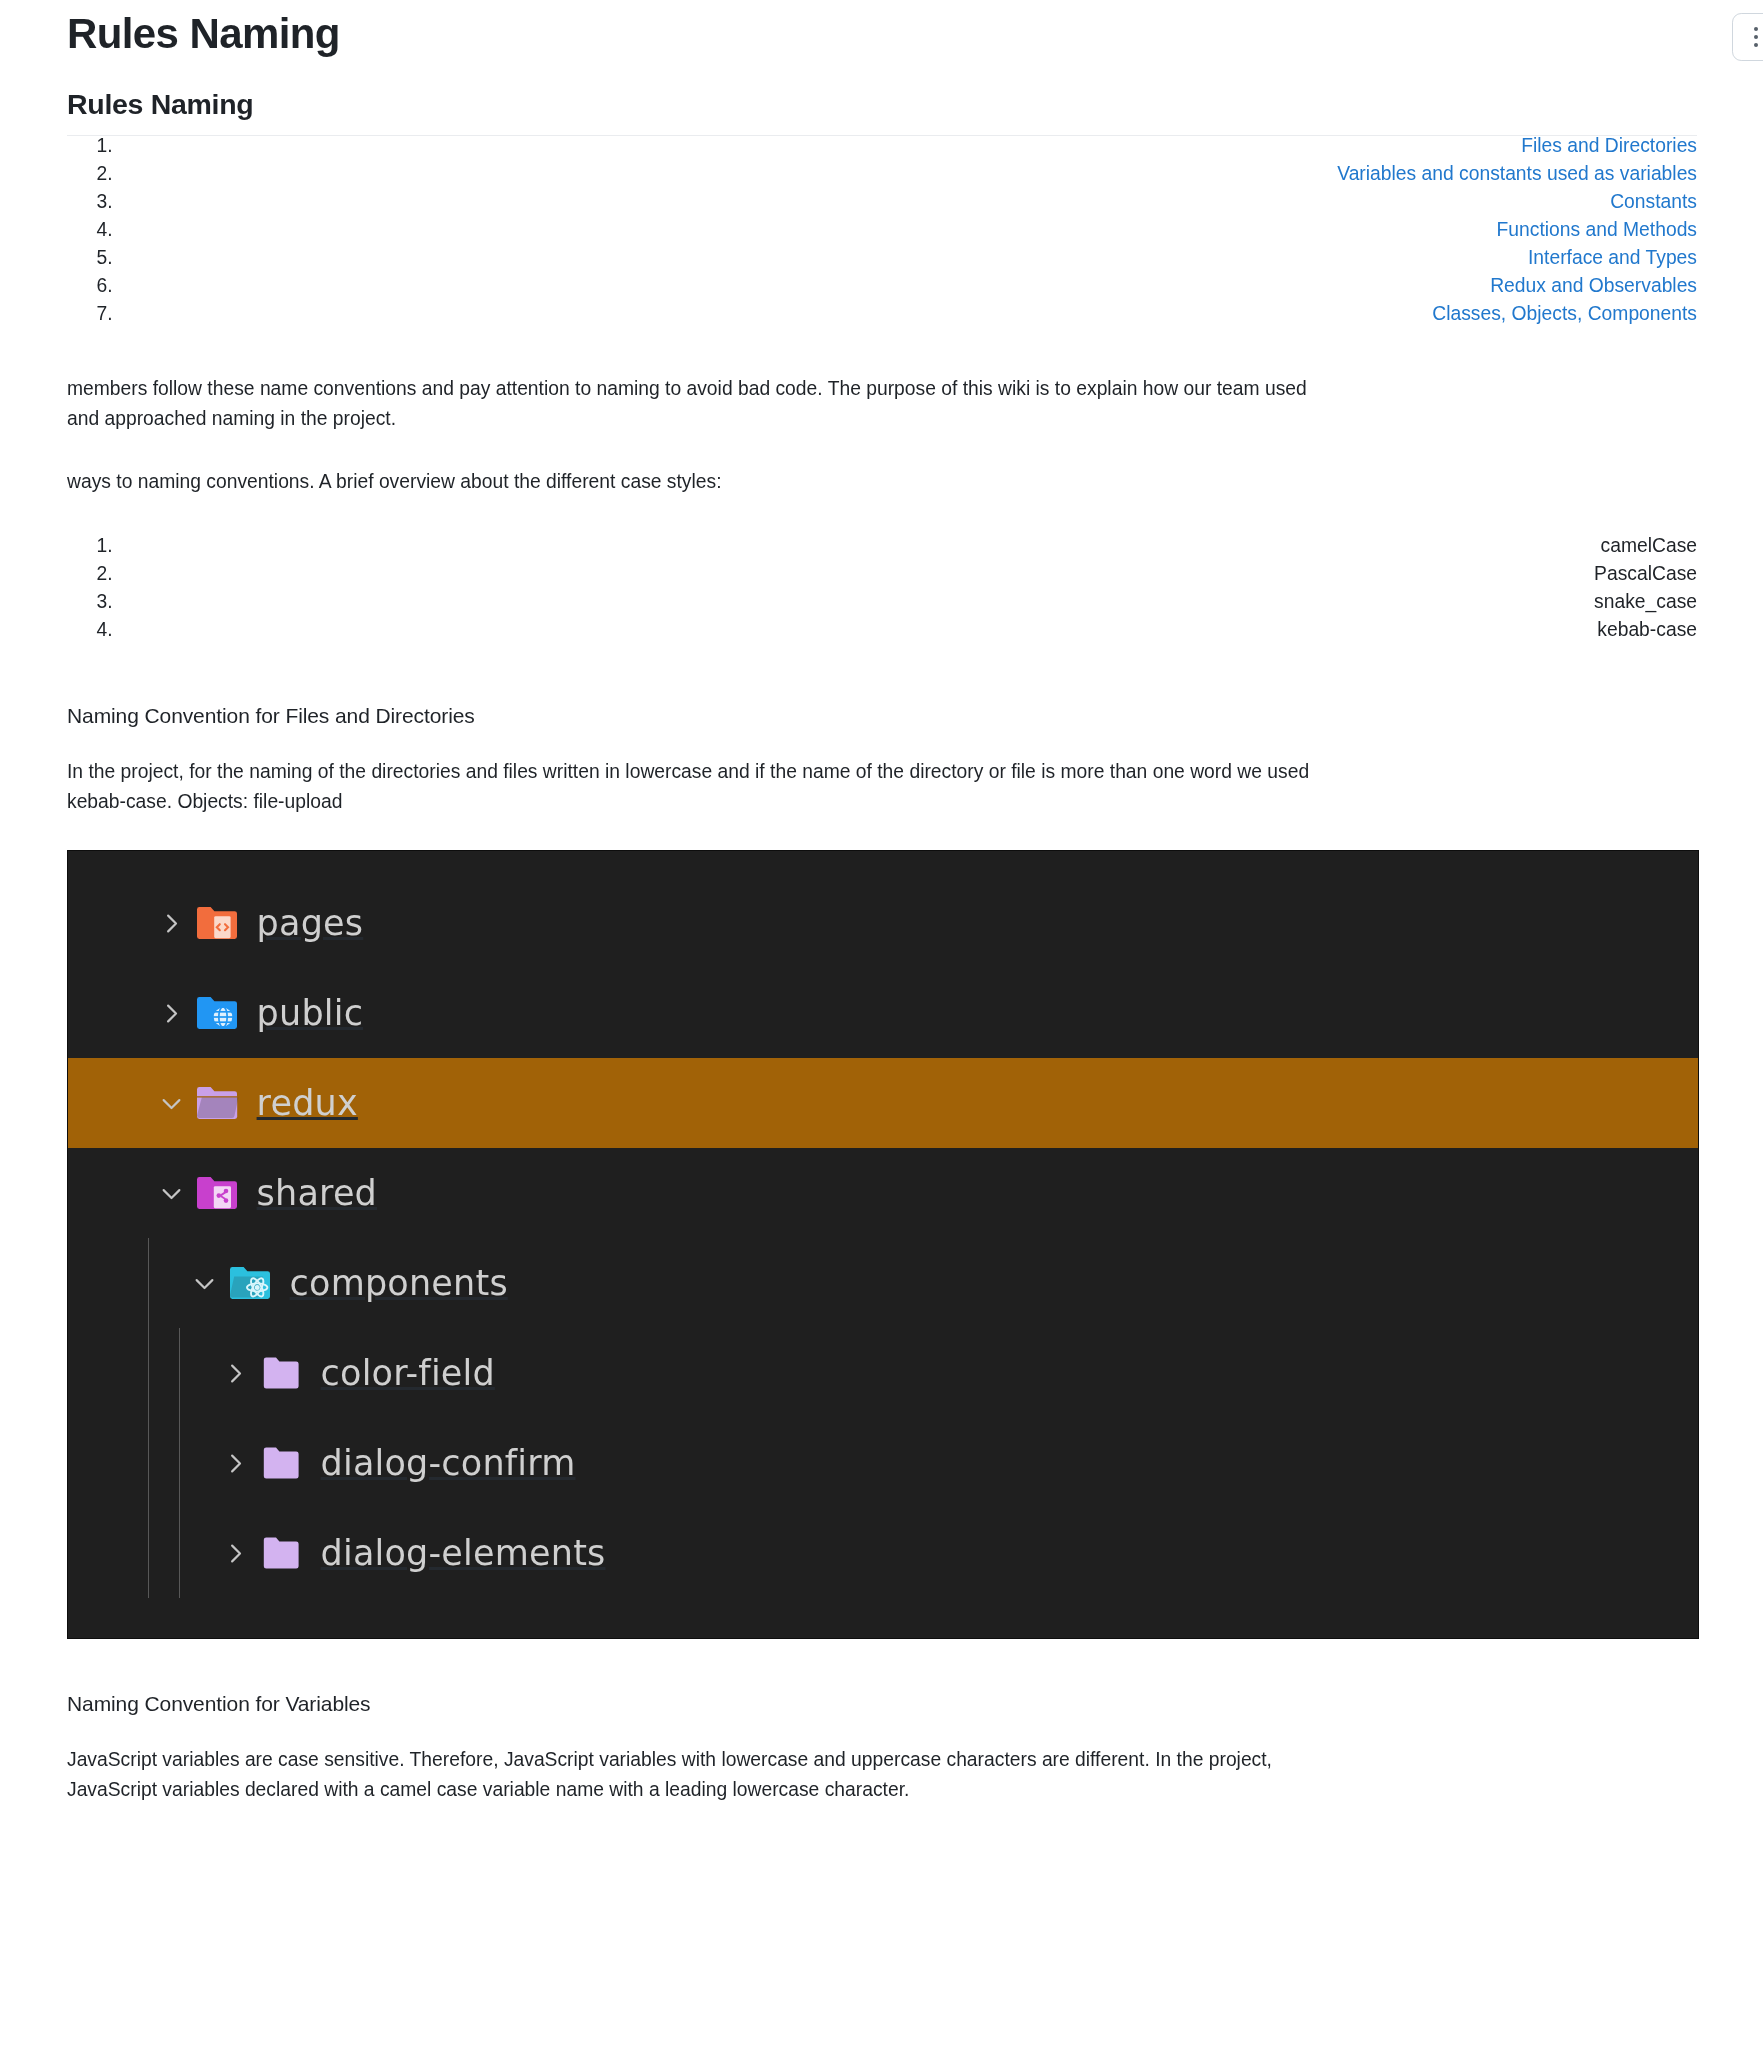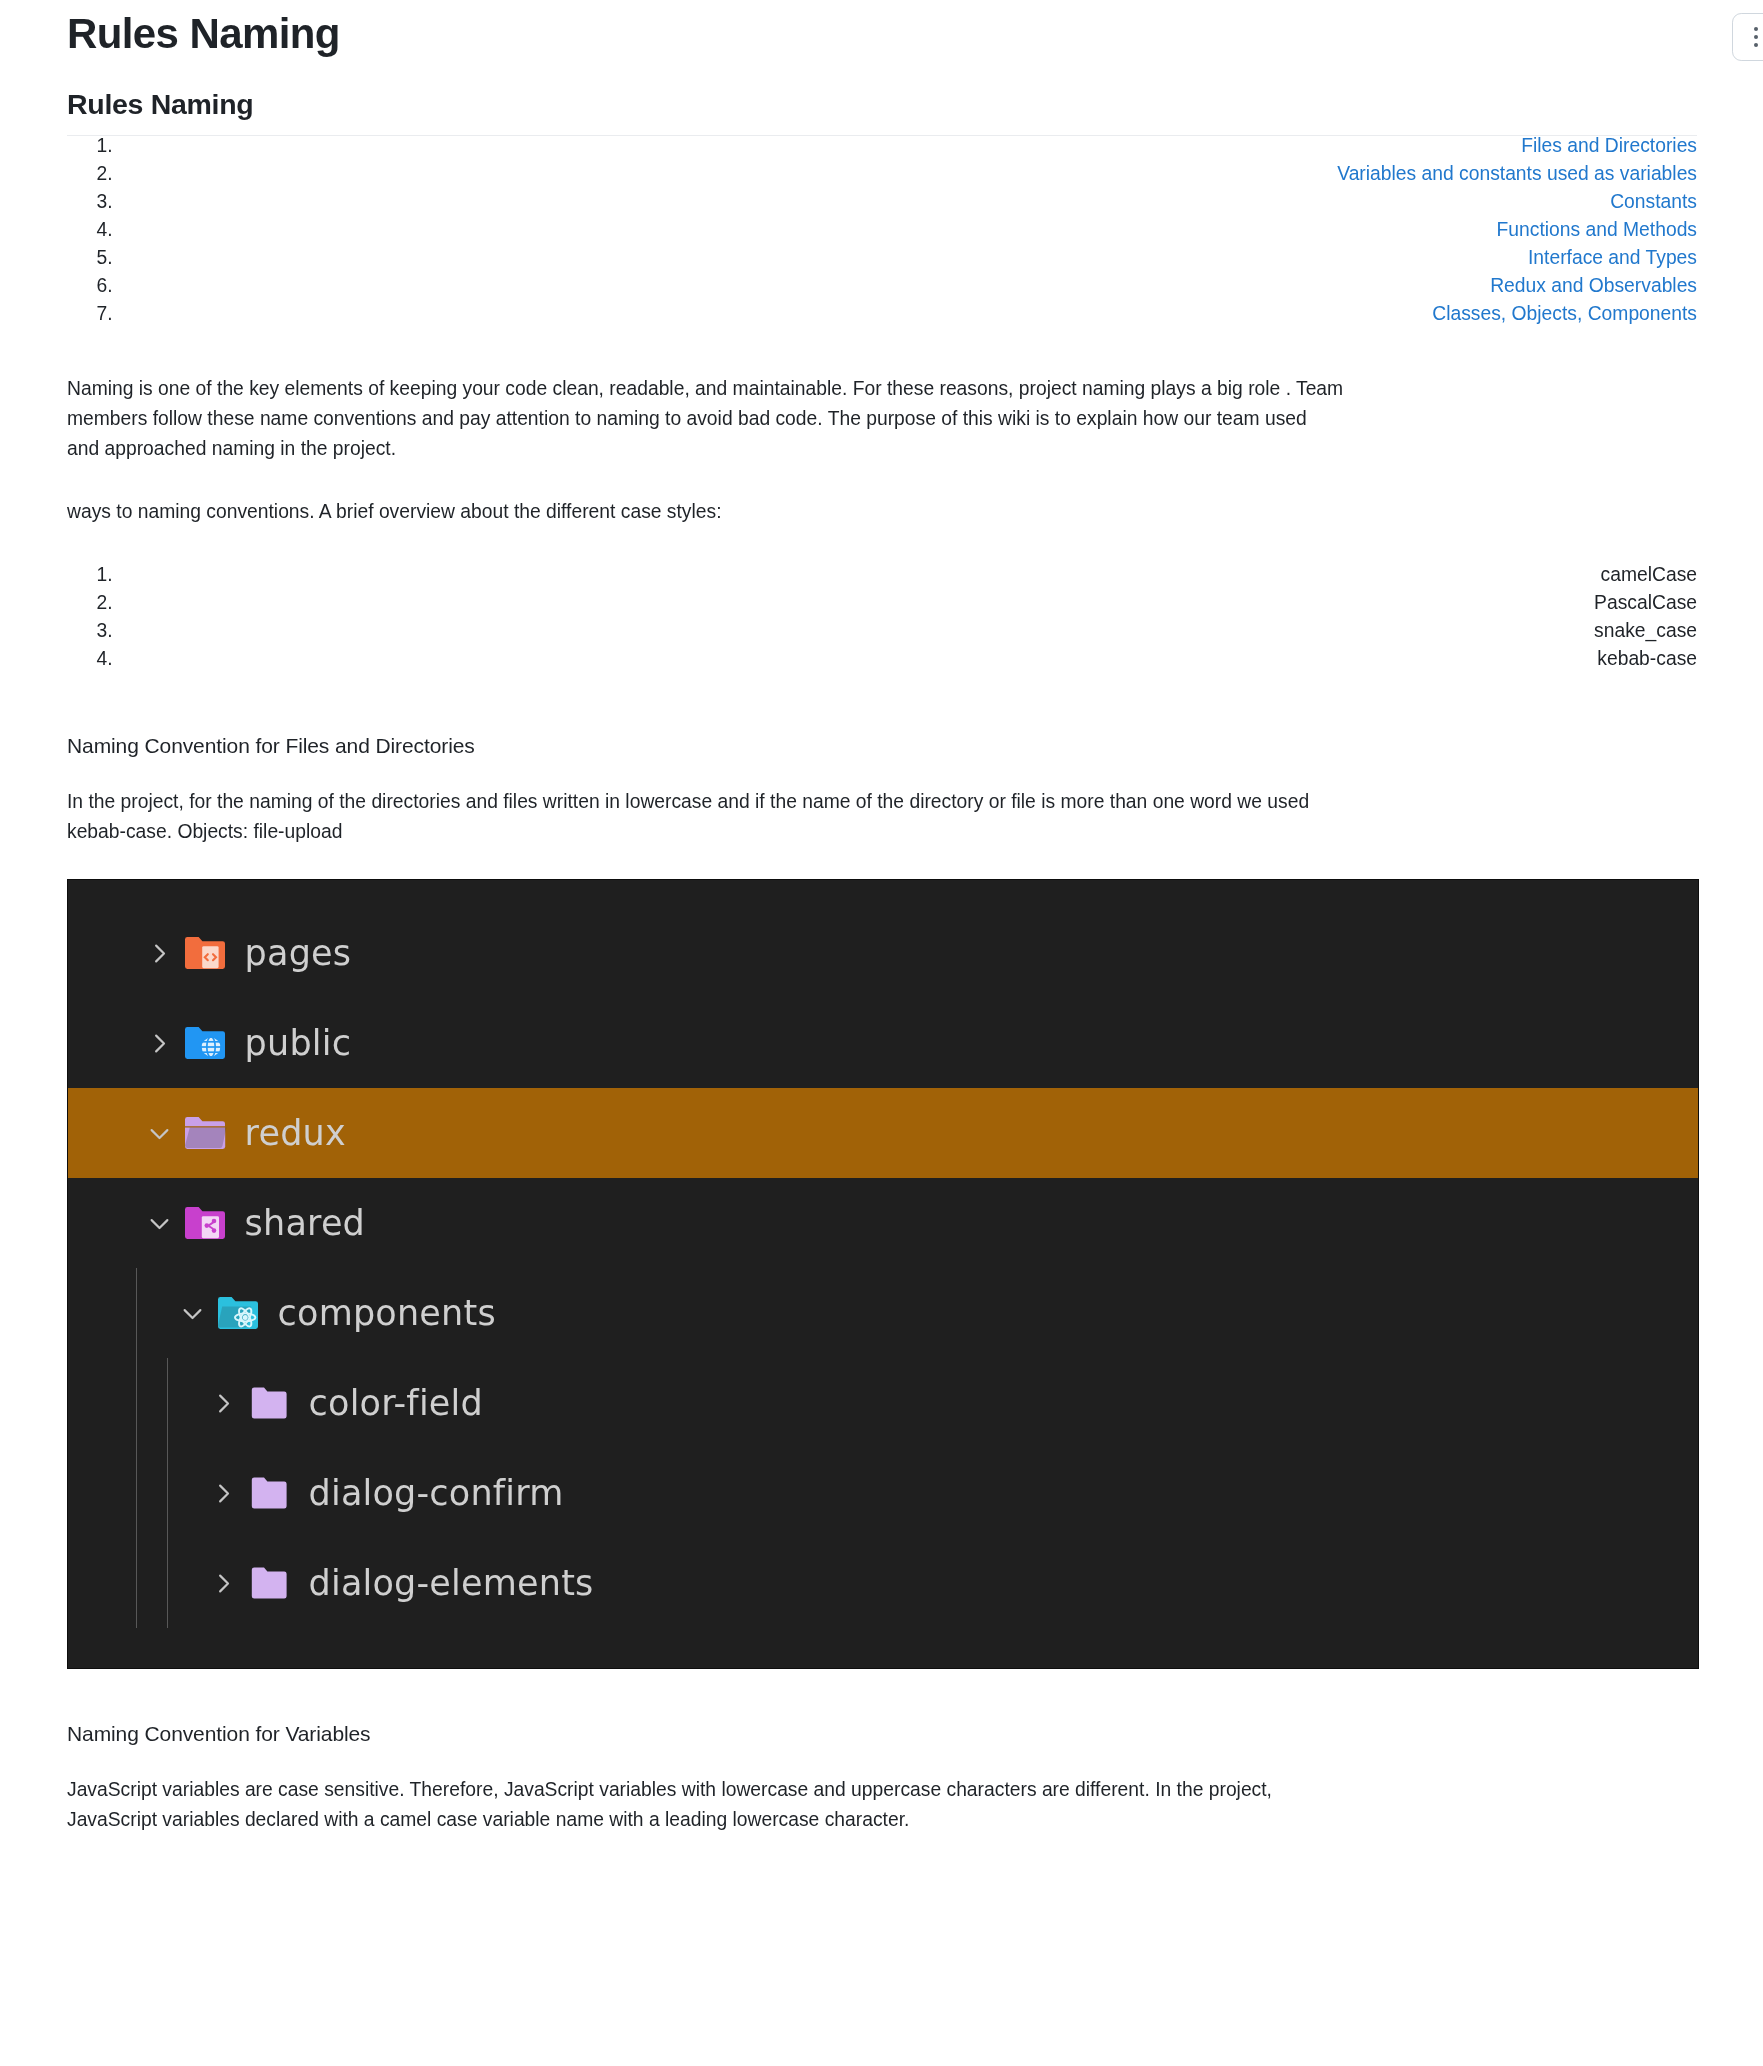--- a/index.html
+++ b/index.html
@@ -150,21 +150,22 @@
     background: #1f1f1f;
     border: 0.5px solid #0d0d0d;
     overflow: hidden;
     font-family: "DejaVu Sans", "Liberation Sans", sans-serif;
   }
   .tree-row {
     position: relative;
     display: flex;
     align-items: center;
     height: 90px;
-    padding-left: 0;
+    padding-left: 12px;
+    text-decoration: underline;
   }
   .tree-row.selected { background: #a16207; }
 
   .indent { flex: 0 0 auto; position: relative; height: 90px; }
   .indent.lvl1 { width: 69px; }
   .indent.lvl2 { width: 102px; }
   .indent.lvl3 { width: 133px; }
   .guide {
     position: absolute;
     top: 0; bottom: 0;
@@ -233,21 +234,20 @@
       <li><a href="#">Constants</a></li>
       <li><a href="#">Functions and Methods</a></li>
       <li><a href="#">Interface and Types</a></li>
       <li><a href="#">Redux and Observables</a></li>
       <li><a href="#">Classes, Objects, Components</a></li>
     </ol>
 
     <div class="sp-110"></div>
 
     <p class="body-text">
-      <span class="ln">Naming is one of the key elements of keeping your code clean, readable, and maintainable. For these reasons, project naming plays a big role . Team</span>
       <span class="ln">members follow these name conventions and pay attention to naming to avoid bad code. The purpose of this wiki is to explain how our team used</span>
       <span class="ln">and approached naming in the project.</span>
     </p>
 
     <div class="sp-72"></div>
 
     <p class="body-text">
       <span class="ln">ways to naming conventions. A brief overview about the different case styles:</span>
     </p>
 

